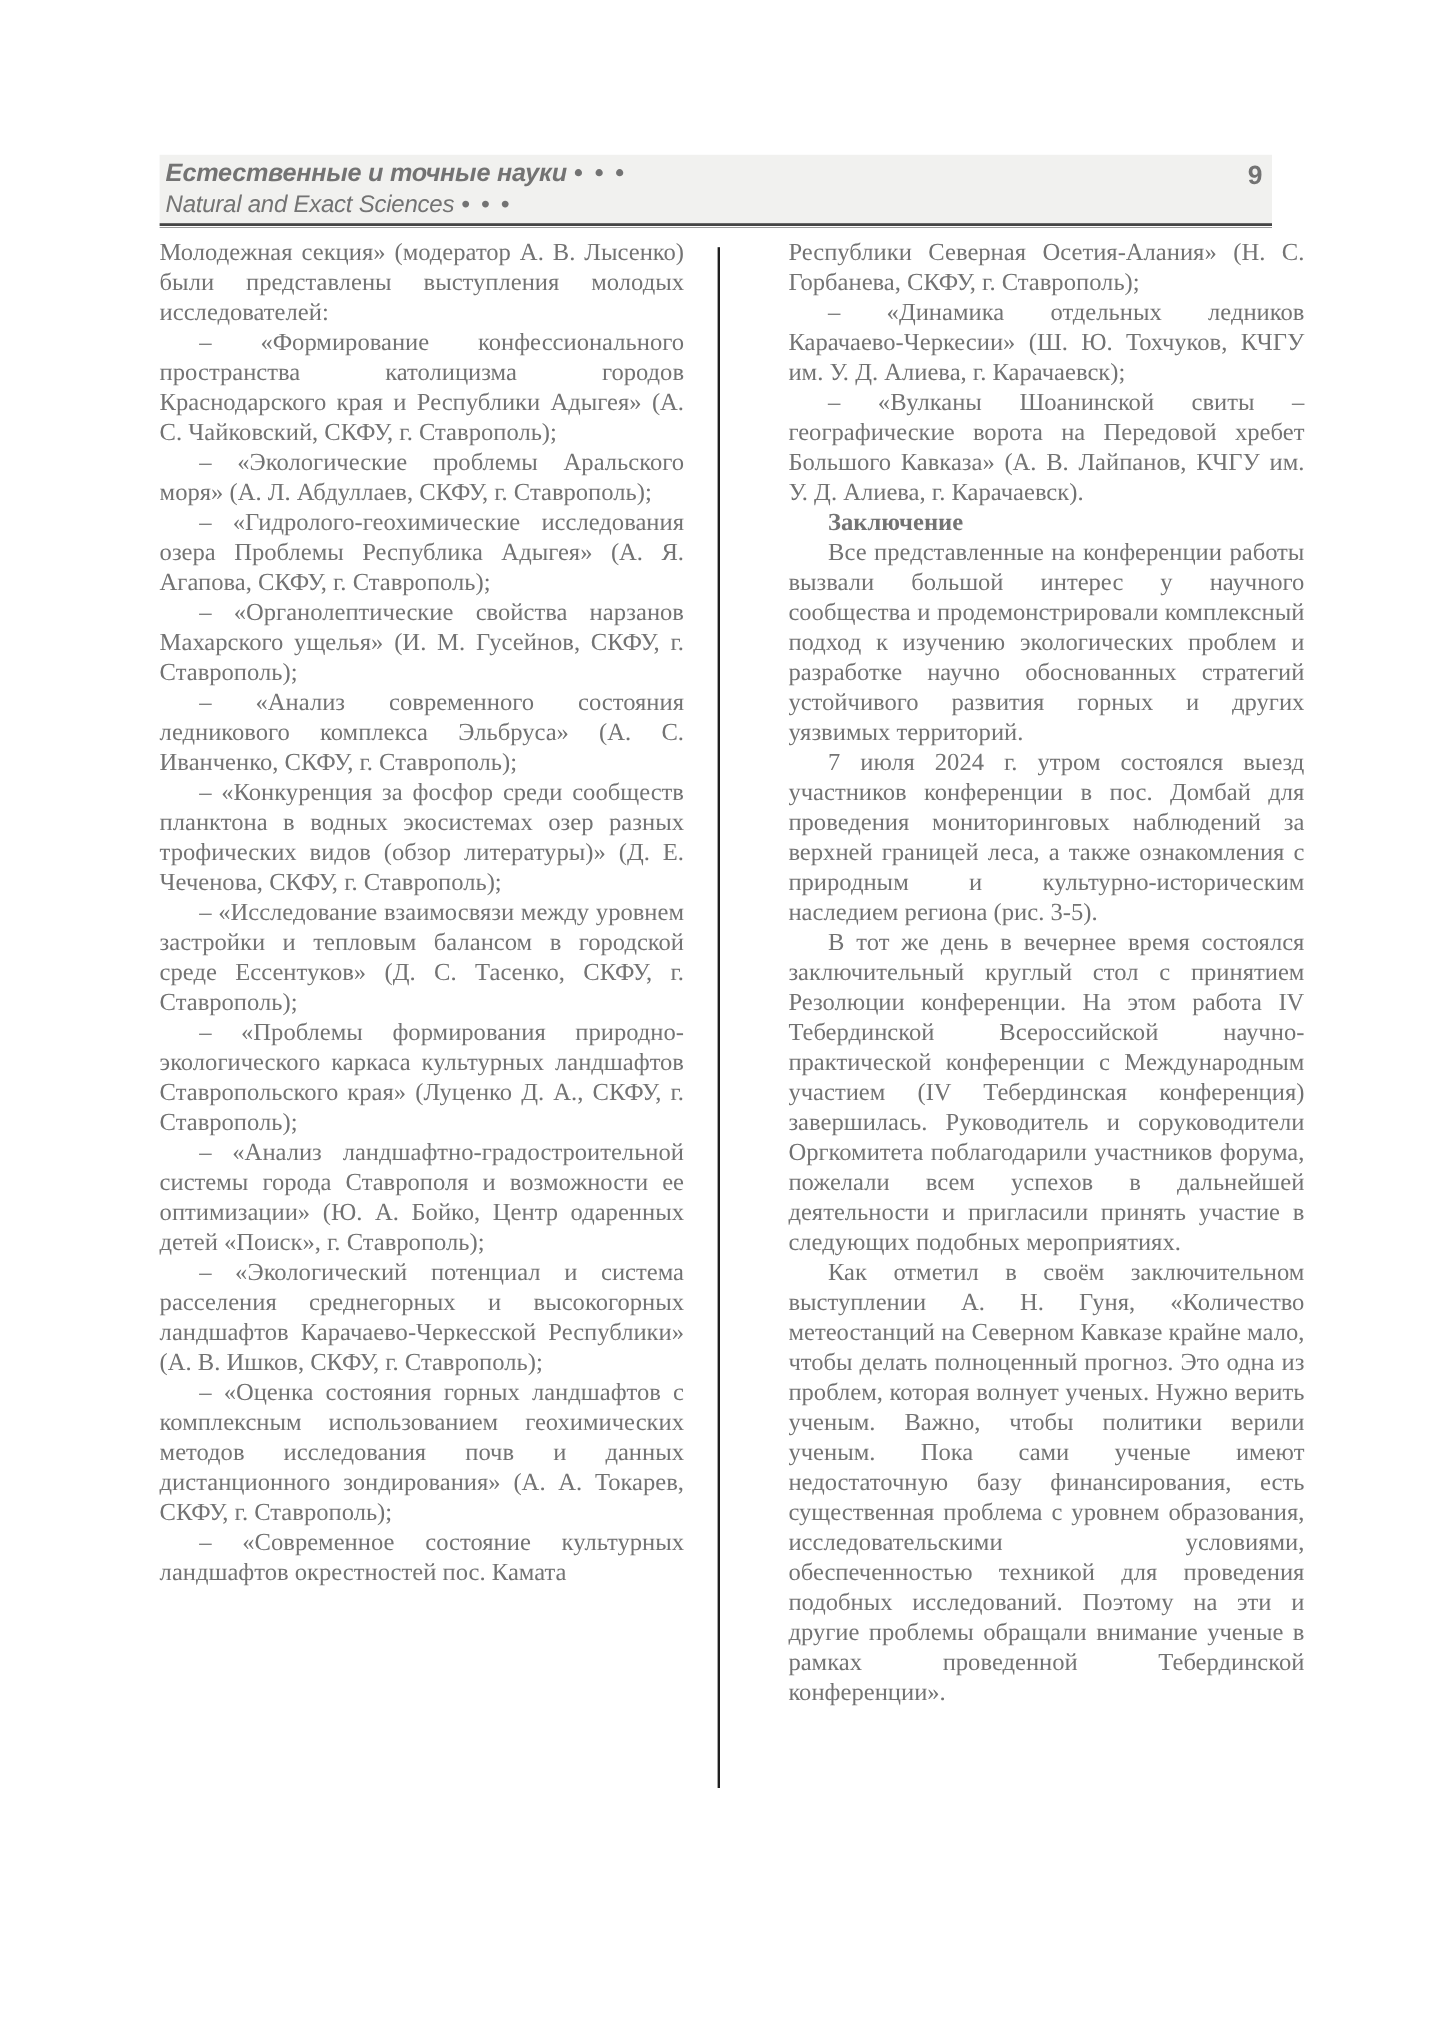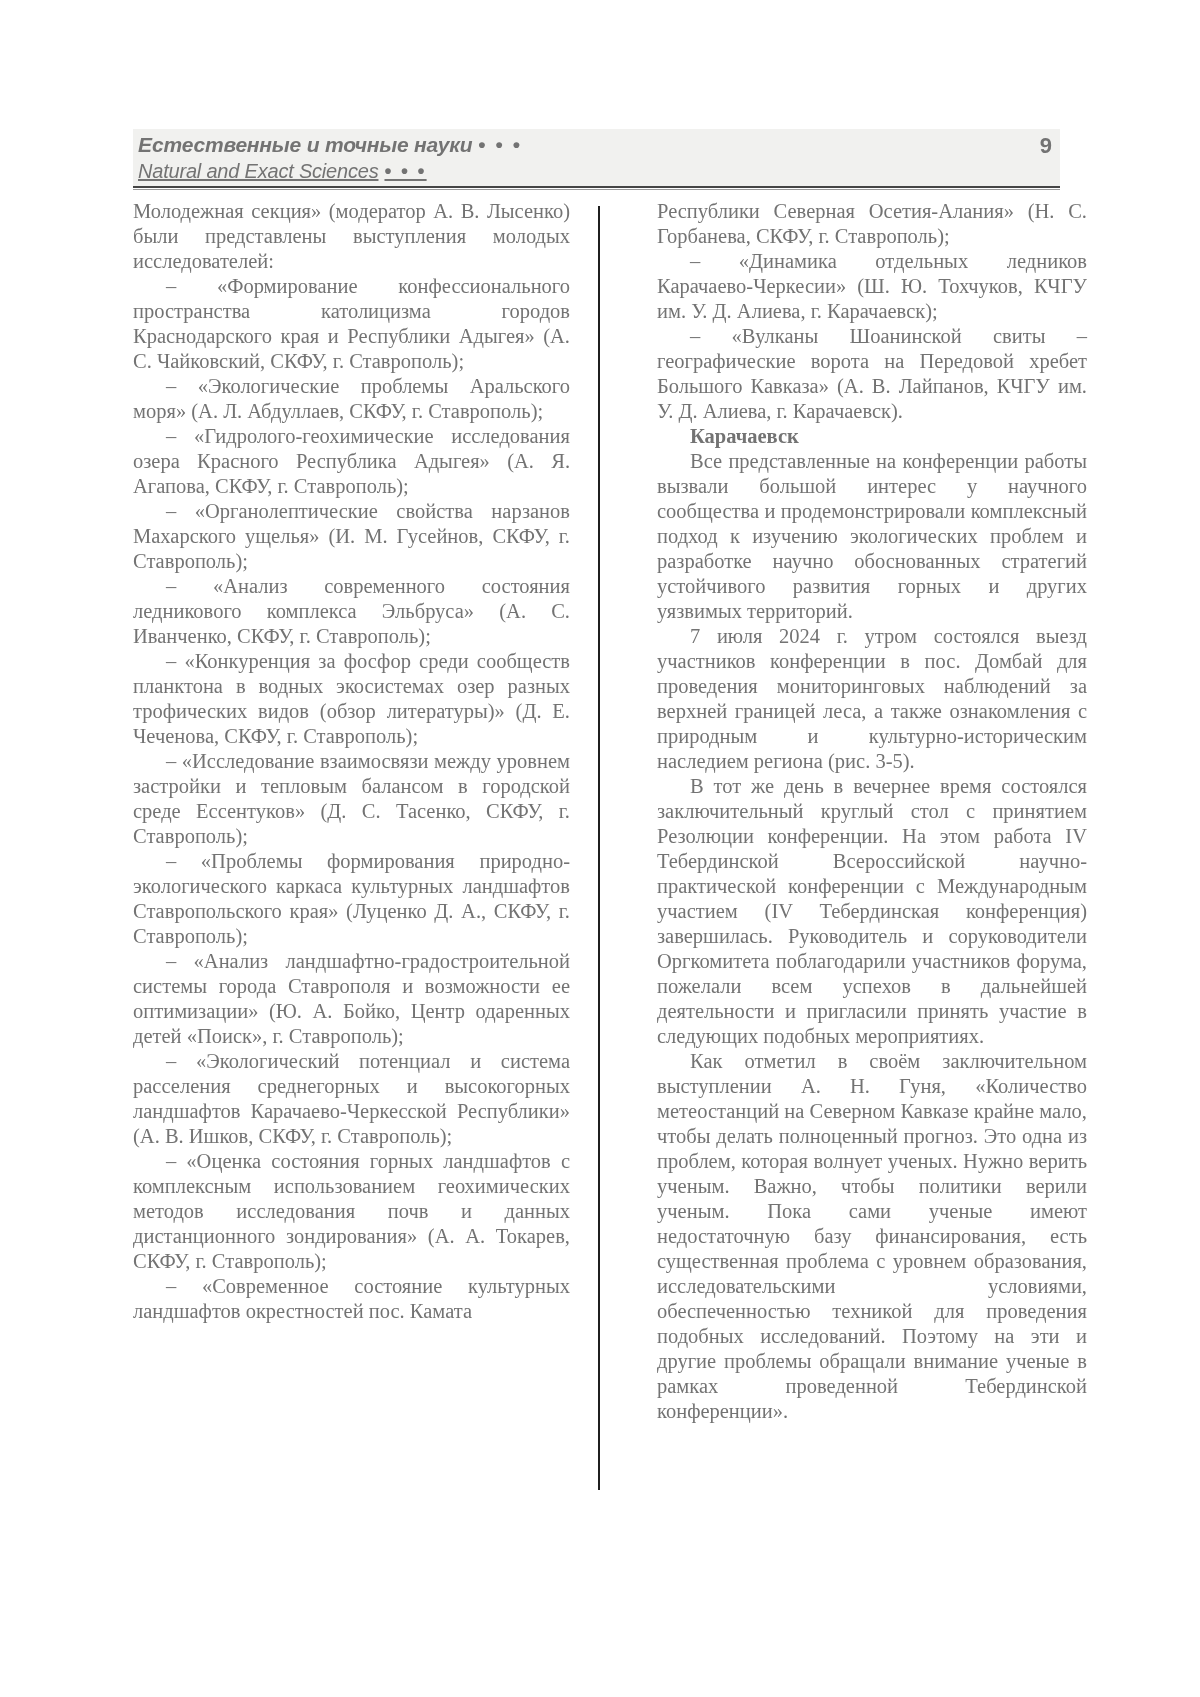--- a/index.html
+++ b/index.html
@@ -36,21 +36,20 @@
     letter-spacing: -0.2px;
     white-space: nowrap;
   }
   .band .en {
     font-style: italic;
     font-weight: normal;
     font-size: 20px;
     line-height: 26px;
     letter-spacing: -0.2px;
     white-space: nowrap;
-    text-decoration: underline;
   }
   .band .dots {
     font-style: normal;
     font-weight: bold;
     letter-spacing: 2px;
     margin-left: 6px;
   }
   .band .pageno {
     position: absolute;
     right: 8px;
@@ -108,38 +107,38 @@
     <div class="en"><span>Natural and Exact Sciences</span><span class="dots">• • •</span></div>
     <div class="pageno">9</div>
   </div>
 
   <div class="rule"></div>
 
   <div class="col col-left" lang="ru">
       <p class="cont">Молодежная секция» (модератор А. В. Лысенко) были представлены выступления молодых исследователей:</p>
       <p>– «Формирование конфессионального пространства католицизма городов Краснодарского края и Республики Адыгея» (А. С. Чайковский, СКФУ, г. Ставрополь);</p>
       <p>– «Экологические проблемы Аральского моря» (А. Л. Абдуллаев, СКФУ, г. Ставрополь);</p>
-      <p>– «Гидролого-геохимические исследования озера Красного Республика Адыгея» (А. Я. Агапова, СКФУ, г. Ставрополь);</p>
+      <p>– «Гидролого-геохимические исследования озера Проблемы Республика Адыгея» (А. Я. Агапова, СКФУ, г. Ставрополь);</p>
       <p>– «Органолептические свойства нарзанов Махарского ущелья» (И. М. Гусейнов, СКФУ, г. Ставрополь);</p>
       <p>– «Анализ современного состояния ледникового комплекса Эльбруса» (А. С. Иванченко, СКФУ, г. Ставрополь);</p>
       <p>– «Конкуренция за фосфор среди сообществ планктона в водных экосистемах озер разных трофических видов (обзор литературы)» (Д. Е. Чеченова, СКФУ, г. Ставрополь);</p>
       <p>– «Исследование взаимосвязи между уровнем застройки и тепловым балансом в городской среде Ессентуков» (Д. С. Тасенко, СКФУ, г. Ставрополь);</p>
       <p>– «Проблемы формирования природно-экологического каркаса культурных ландшафтов Ставропольского края» (Луценко Д. А., СКФУ, г. Ставрополь);</p>
       <p>– «Анализ ландшафтно-градостроительной системы города Ставрополя и возможности ее оптимизации» (Ю. А. Бойко, Центр одаренных детей «Поиск», г. Ставрополь);</p>
       <p>– «Экологический потенциал и система расселения среднегорных и высокогорных ландшафтов Карачаево-Черкесской Республики» (А. В. Ишков, СКФУ, г. Ставрополь);</p>
       <p>– «Оценка состояния горных ландшафтов с комплексным использованием геохимических методов исследования почв и данных дистанционного зондирования» (А. А. Токарев, СКФУ, г. Ставрополь);</p>
       <p>– «Современное состояние культурных ландшафтов окрестностей пос. Камата</p>
     </div>
 
   <div class="divider"></div>
 
   <div class="col col-right" lang="ru">
       <p class="cont">Республики Северная Осетия-Алания» (Н. С. Горбанева, СКФУ, г. Ставрополь);</p>
       <p>– «Динамика отдельных ледников Карачаево-Черкесии» (Ш. Ю. Тохчуков, КЧГУ им. У. Д. Алиева, г. Карачаевск);</p>
       <p>– «Вулканы Шоанинской свиты – географические ворота на Передовой хребет Большого Кавказа» (А. В. Лайпанов, КЧГУ им. У. Д. Алиева, г. Карачаевск).</p>
-      <p class="heading">Карачаевск</p>
+      <p class="heading">Заключение</p>
       <p>Все представленные на конференции работы вызвали большой интерес у научного сообщества и продемонстрировали комплексный подход к изучению экологических проблем и разработке научно обоснованных стратегий устойчивого развития горных и других уязвимых территорий.</p>
       <p>7 июля 2024 г. утром состоялся выезд участников конференции в пос. Домбай для проведения мониторинговых наблюдений за верхней границей леса, а также ознакомления с природным и культурно-историческим наследием региона (рис. 3-5).</p>
       <p>В тот же день в вечернее время состоялся заключительный круглый стол с принятием Резолюции конференции. На этом работа IV Тебердинской Всероссийской научно-практической конференции с Международным участием (IV Тебердинская конференция) завершилась. Руководитель и соруководители Оргкомитета поблагодарили участников форума, пожелали всем успехов в дальнейшей деятельности и пригласили принять участие в следующих подобных мероприятиях.</p>
       <p>Как отметил в своём заключительном выступлении А. Н. Гуня, «Количество метеостанций на Северном Кавказе крайне мало, чтобы делать полноценный прогноз. Это одна из проблем, которая волнует ученых. Нужно верить ученым. Важно, чтобы политики верили ученым. Пока сами ученые имеют недостаточную базу финансирования, есть существенная проблема с уровнем образования, исследовательскими условиями, обеспеченностью техникой для проведения подобных исследований. Поэтому на эти и другие проблемы обращали внимание ученые в рамках проведенной Тебердинской конференции».</p>
     </div>
 
 </div>
 
 </body></html>

